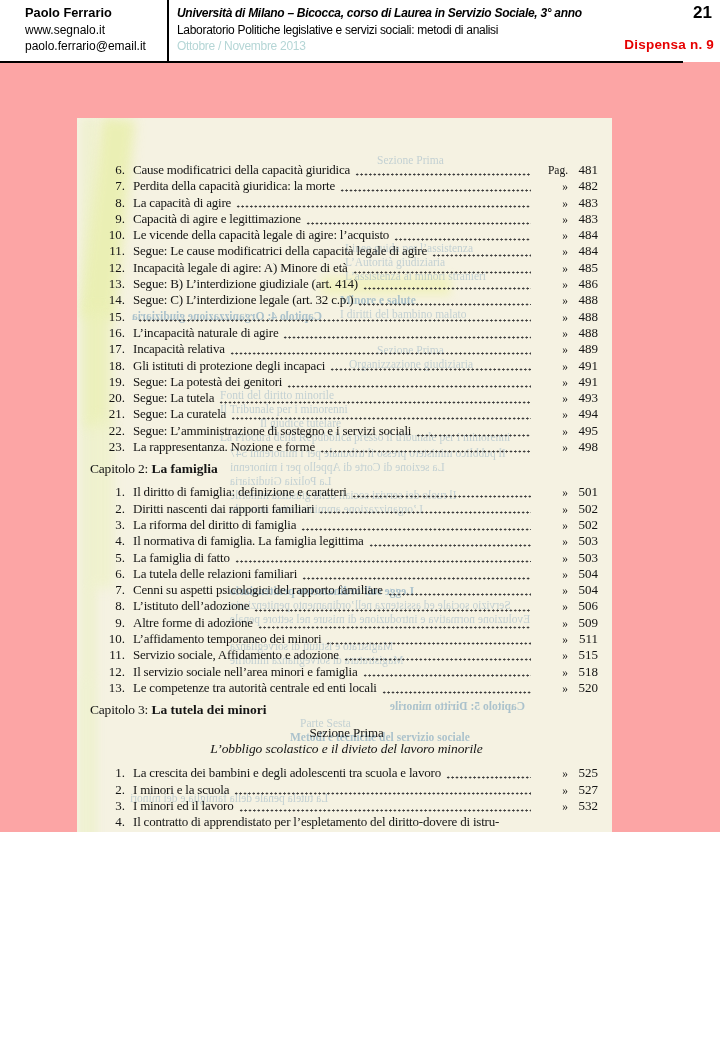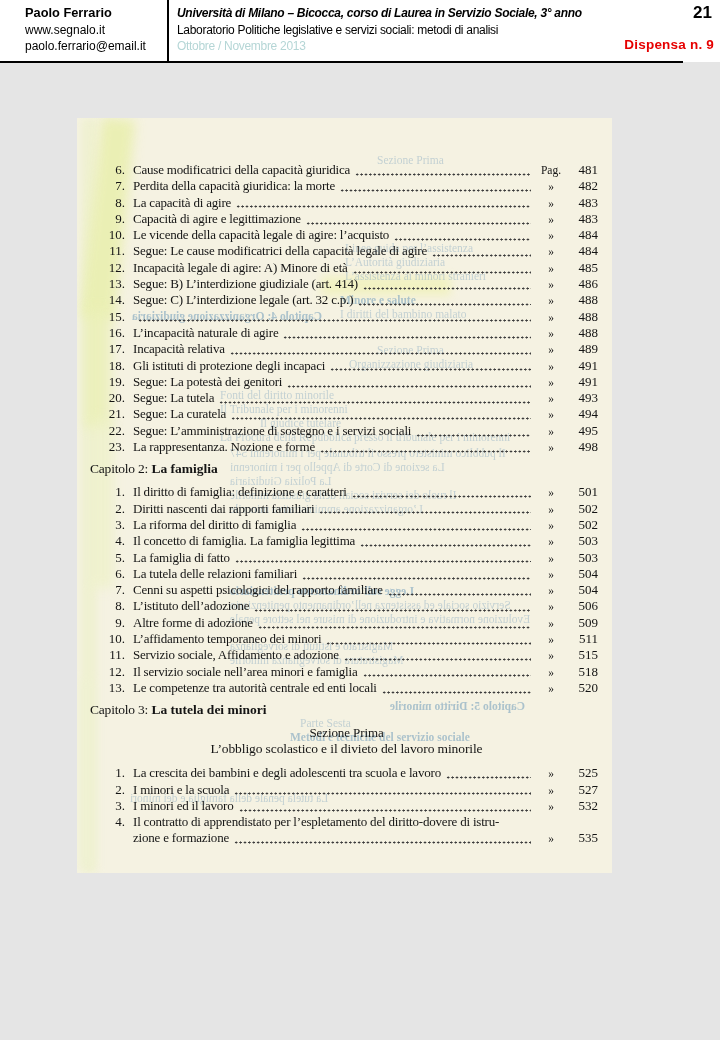--- a/index.html
+++ b/index.html
@@ -1,17 +1,17 @@
 <!DOCTYPE html>
 <html><head>
 <meta charset="utf-8">
 <style>
   html,body{margin:0;padding:0;}
   body{width:720px;height:1040px;background:#ffffff;font-family:"Liberation Sans",sans-serif;}
-  .canvas{position:relative;width:720px;height:1040px;background:#e5e5e5;overflow:hidden;}
+  .canvas{position:relative;width:720px;height:832px;background:#fca5a5;overflow:hidden;}
 
   
   .hdr{position:absolute;left:0;top:0;width:720px;height:62px;background:#fff;}
   .h-left{position:absolute;left:25px;top:5px;width:138px;font-size:12px;line-height:16.5px;color:#000;}
   .h-left .name{font-weight:bold;font-size:12.8px;}
   .h-divider{position:absolute;left:167px;top:0;width:2px;height:61px;background:#000;}
   .h-center{position:absolute;left:177px;top:5px;width:478px;font-size:12px;line-height:16.5px;white-space:nowrap;letter-spacing:-0.3px;}
   .h-center .l1{font-weight:bold;font-style:italic;}
   .h-center .l2 b{font-weight:normal;}
   .h-center .l3{color:#b5d6d6;}
@@ -39,26 +39,26 @@
 
   
   .toc{position:relative;z-index:2;padding:44px 14px 0 18px;font-family:"Liberation Serif",serif;font-size:13px;color:#141414;}
   .row{display:flex;align-items:baseline;line-height:16.3px;white-space:nowrap;}
   .row .num{flex:0 0 30px;text-align:right;padding-right:8px;}
   .row .txt{flex:0 0 auto;letter-spacing:-0.2px;}
   .row .lead{flex:1 1 0;min-width:0;align-self:flex-end;height:13px;margin:0 3px 0 5px;
              background-image:radial-gradient(circle,#3c3c3c 0.9px,transparent 1.2px);
              background-size:4.4px 3px;background-repeat:repeat-x;background-position:left bottom 2.5px;}
   .row.noleader .lead,.row.noleader .mark,.row.noleader .pg{visibility:hidden;}
-  .row .mark{flex:0 0 34px;text-align:center;font-size:11.5px;}
+  .row .mark{flex:0 0 34px;text-align:right;font-size:11.5px;}
   .row .pg{flex:0 0 30px;text-align:right;}
   .chapter{margin:6px 0 7px -5px;font-size:13.5px;letter-spacing:-0.2px;}
   .chapter b{letter-spacing:0;}
   .sez{margin-top:3px;text-align:center;letter-spacing:-0.1px;}
-  .sez-sub{margin:0 0 8px 0;text-align:center;font-size:13.5px;letter-spacing:-0.1px;}
+  .sez-sub{margin:0 0 8px 0;text-align:center;font-style:italic;font-size:13.5px;letter-spacing:-0.1px;}
 </style>
 </head>
 <body>
 
 <div class="canvas">
 
   <div class="hdr">
     <div class="h-left">
       <div class="name">Paolo Ferrario</div>
       <div>www.segnalo.it</div>
@@ -260,21 +260,21 @@
           </div>
           <div class="row">
             <span class="num">3.</span>
             <span class="txt">La riforma del diritto di famiglia</span>
             <span class="lead"></span>
             <span class="mark">»</span>
             <span class="pg">502</span>
           </div>
           <div class="row">
             <span class="num">4.</span>
-            <span class="txt">Il concetto di famiglia. La famiglia legittima</span>
+            <span class="txt">Il normativa di famiglia. La famiglia legittima</span>
             <span class="lead"></span>
             <span class="mark">»</span>
             <span class="pg">503</span>
           </div>
           <div class="row">
             <span class="num">5.</span>
             <span class="txt">La famiglia di fatto</span>
             <span class="lead"></span>
             <span class="mark">»</span>
             <span class="pg">503</span>

